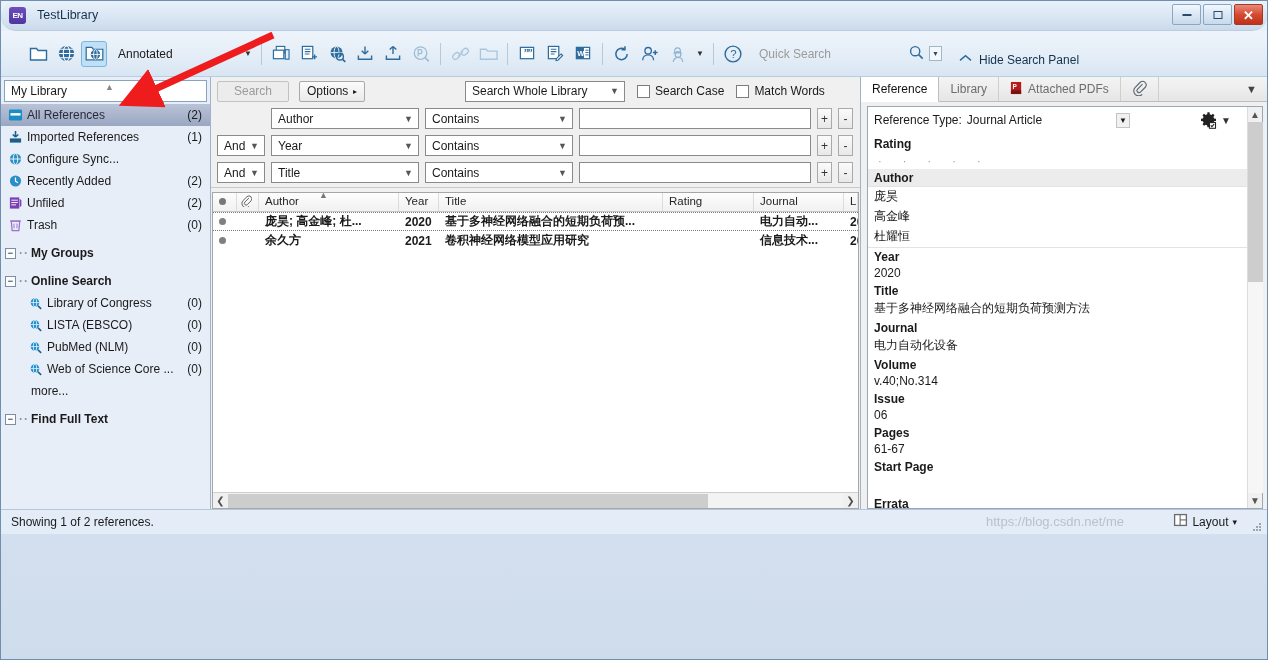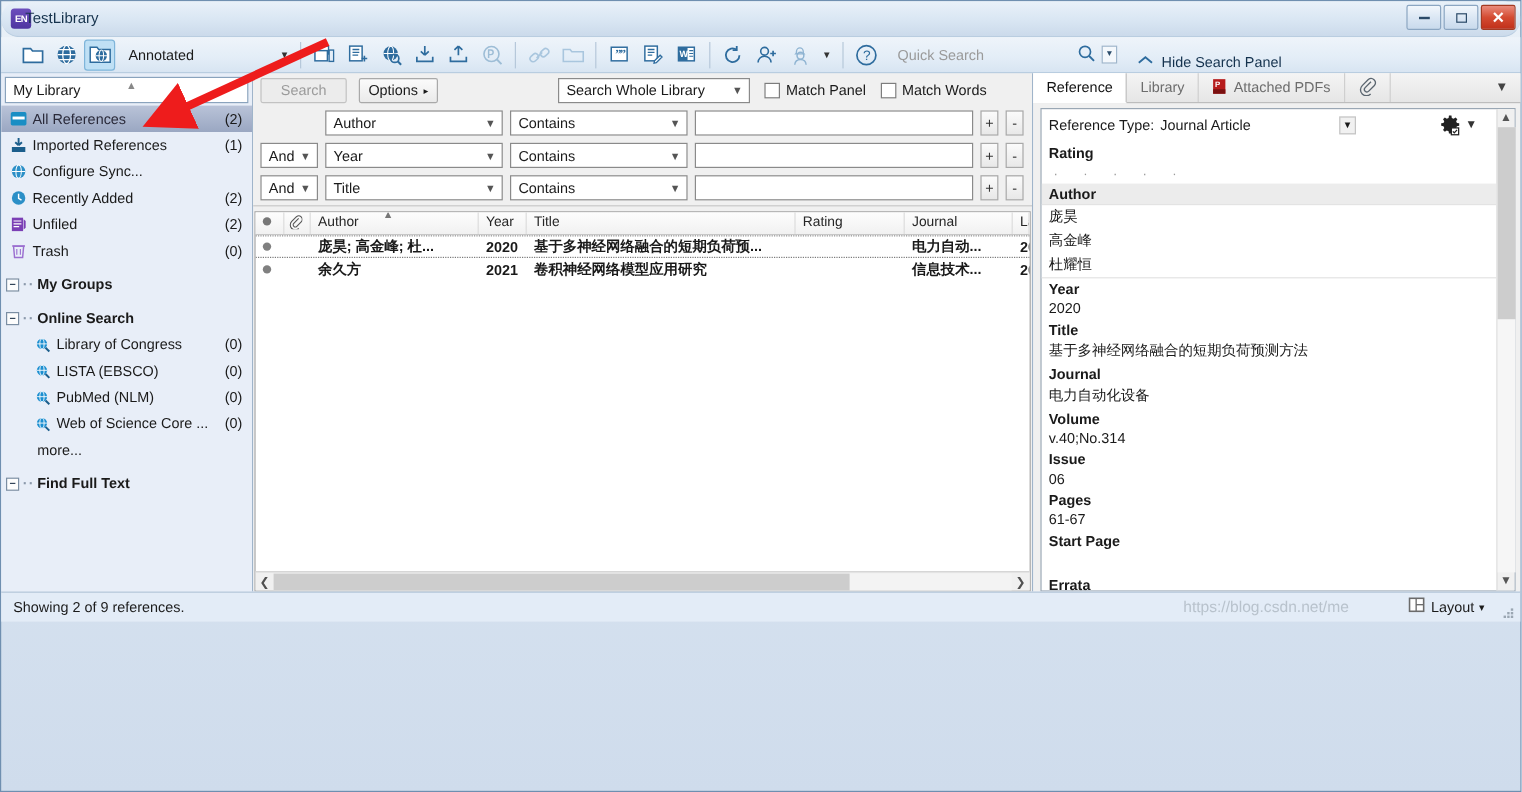--- a/index.html
+++ b/index.html
@@ -15,35 +15,35 @@
          border:1px solid #6f8fb0; }
 
   
   .titlebar { height:30px; position:relative;
               background:linear-gradient(#e9f1f9,#d9e6f3 55%,#cbdaeb);
               border-bottom:1px solid #b9cde0;border-radius:15px; }
   .tb-icon { position:absolute; left:8px; top:6px; width:17px; height:17px;
              background:linear-gradient(#6d4fbd,#4e35a0);
              border-radius:3px; color:#fff; font-size:8px; font-weight:bold;
              text-align:center; line-height:17px; letter-spacing:-0.5px; }
-  .tb-title { position:absolute; left:20px; top:7px; font-size:12.5px; color:#16334d; }
+  .tb-title { position:absolute; left:36px; top:7px; font-size:12.5px; color:#16334d; }
   .winbtns { position:absolute; right:4px; top:3px; display:flex; gap:2px; }
   .winbtn { width:29px; height:21px; border:1px solid #8ba6c2; border-radius:2px;
             background:linear-gradient(#f2f7fc,#dbe7f4 50%,#c9daec);
             position:relative; }
   .winbtn.close { background:linear-gradient(#e98b7c,#d44b32 50%,#c1301a);
                   border-color:#a33a22; }
   .winbtn i { position:absolute; left:50%; top:50%; transform:translate(-50%,-50%);
               font-style:normal; font-size:11px; color:#2b4a68; line-height:1; }
   .winbtn.close i { color:#fff; font-size:13px; font-weight:bold; }
   .min-glyph { display:block; width:9px; height:2px; background:#2b4a68; }
   .max-glyph { display:block; width:9px; height:8px; border:1.5px solid #2b4a68; }
 
   
-  .toolbar { height:30px; display:flex; align-items:center; padding:0 12px;
+  .toolbar { height:46px; display:flex; align-items:center; padding:0 23px;
              background:linear-gradient(#eef4fa,#e3edf7 60%,#d8e5f2);
              border-bottom:1px solid #b9cde0; position:relative; }
   .tbtn { width:26px; height:26px; border-radius:3px; display:flex;
           align-items:center; justify-content:center; margin:0 1px; }
   .tbtn.sel { background:#bfe0f5; border:1px solid #7fb5da; }
   .tbtn svg { display:block; }
   .style-box { display:flex; align-items:center; margin-left:4px; }
   .style-name { width:128px; font-size:12px; color:#1b1b1b; padding-left:6px; }
   .style-arrow { width:16px; height:20px; display:flex; align-items:center;
                  justify-content:center; font-size:8px; color:#333; }
@@ -504,21 +504,21 @@
           <div class="btn" style="width:66px;margin-left:10px;justify-content:space-between;padding:0 7px;">
             <span>Options</span>
             <span style="font-size:8px;">▸</span>
           </div>
           <div class="sel-box" style="width:160px;margin-left:100px;">
             <span>Search Whole Library</span>
             <span class="chev">▼</span>
           </div>
           <div class="chkwrap">
             <span class="chk"></span>
-            <span>Match Panel</span>
+            <span>Search Case</span>
           </div>
           <div class="chkwrap">
             <span class="chk"></span>
             <span>Match Words</span>
           </div>
         </div>
 
         <div class="sp-row">
           <div style="width:48px;"></div>
           <div class="sel-box" style="width:148px;">
@@ -750,21 +750,21 @@
           <div class="vs-track">
               <div class="vs-thumb"></div>
             </div>
           <div class="vs-arrow">▼</div>
         </div>
       </div>
     </div>
   </div>
 
   <div class="statusbar">
-    <span>Showing 2 of 9 references.</span>
+    <span>Showing 1 of 2 references.</span>
     <span class="watermark">https://blog.csdn.net/me</span>
     <span class="layoutbtn">
       <span>
         <svg width="15" height="14" viewBox="0 0 16 15">
             <rect x="1" y="1" width="14" height="13" fill="#6b6b6b"></rect>
             <rect x="2.4" y="2.4" width="4.6" height="10.2" fill="#fff"></rect>
             <rect x="8.2" y="2.4" width="5.4" height="4.4" fill="#fff"></rect>
             <rect x="8.2" y="8" width="5.4" height="4.6" fill="#fff"></rect>
           </svg>
       </span>

